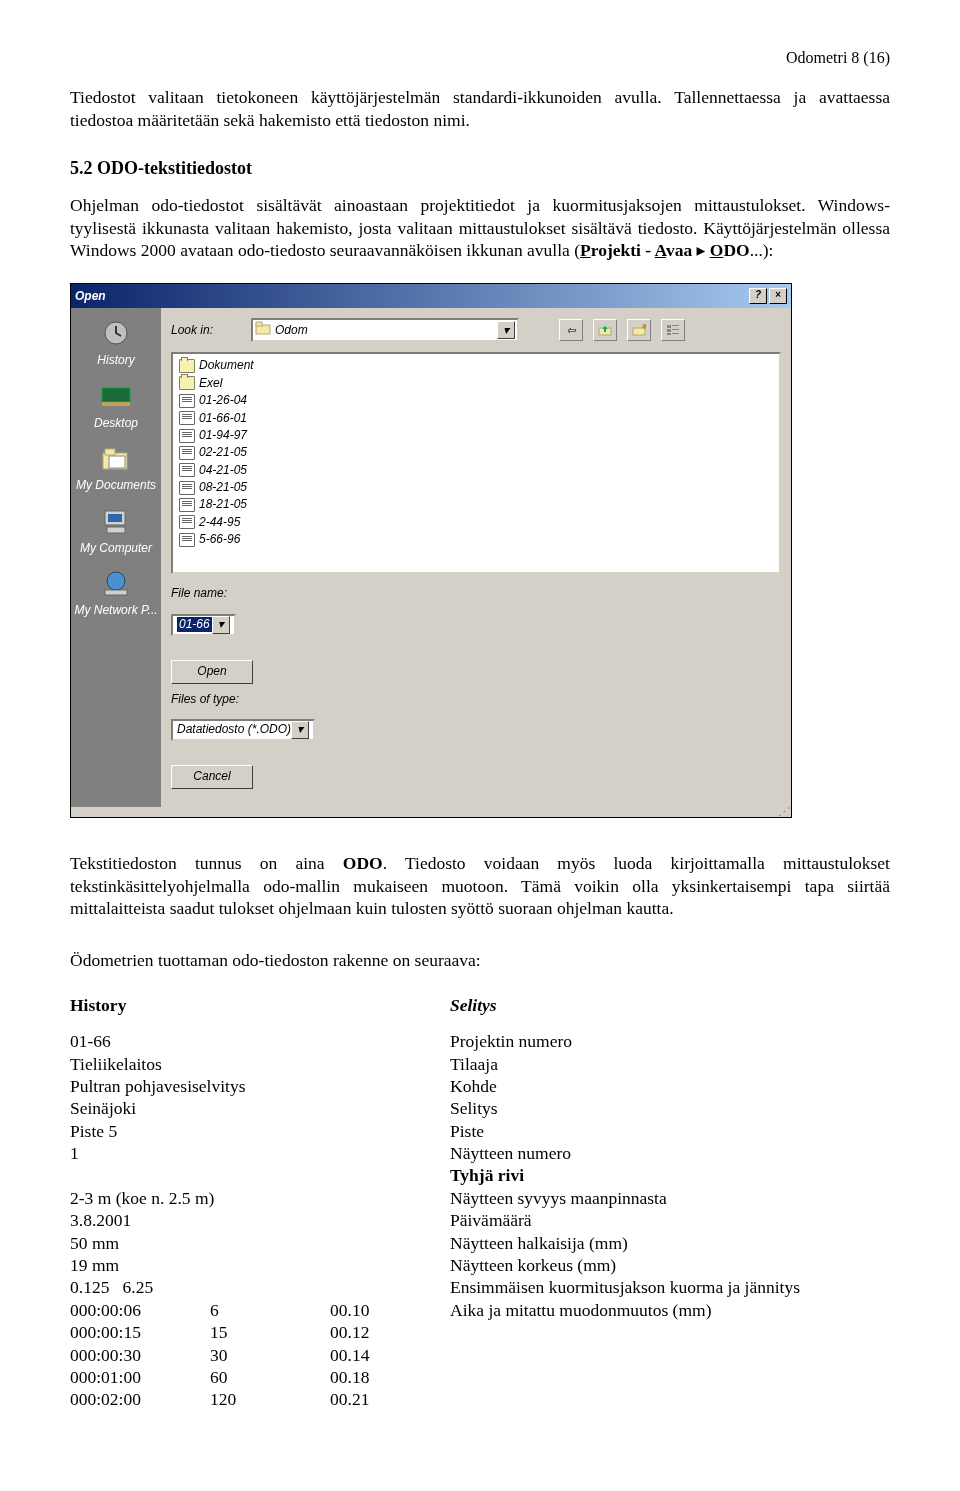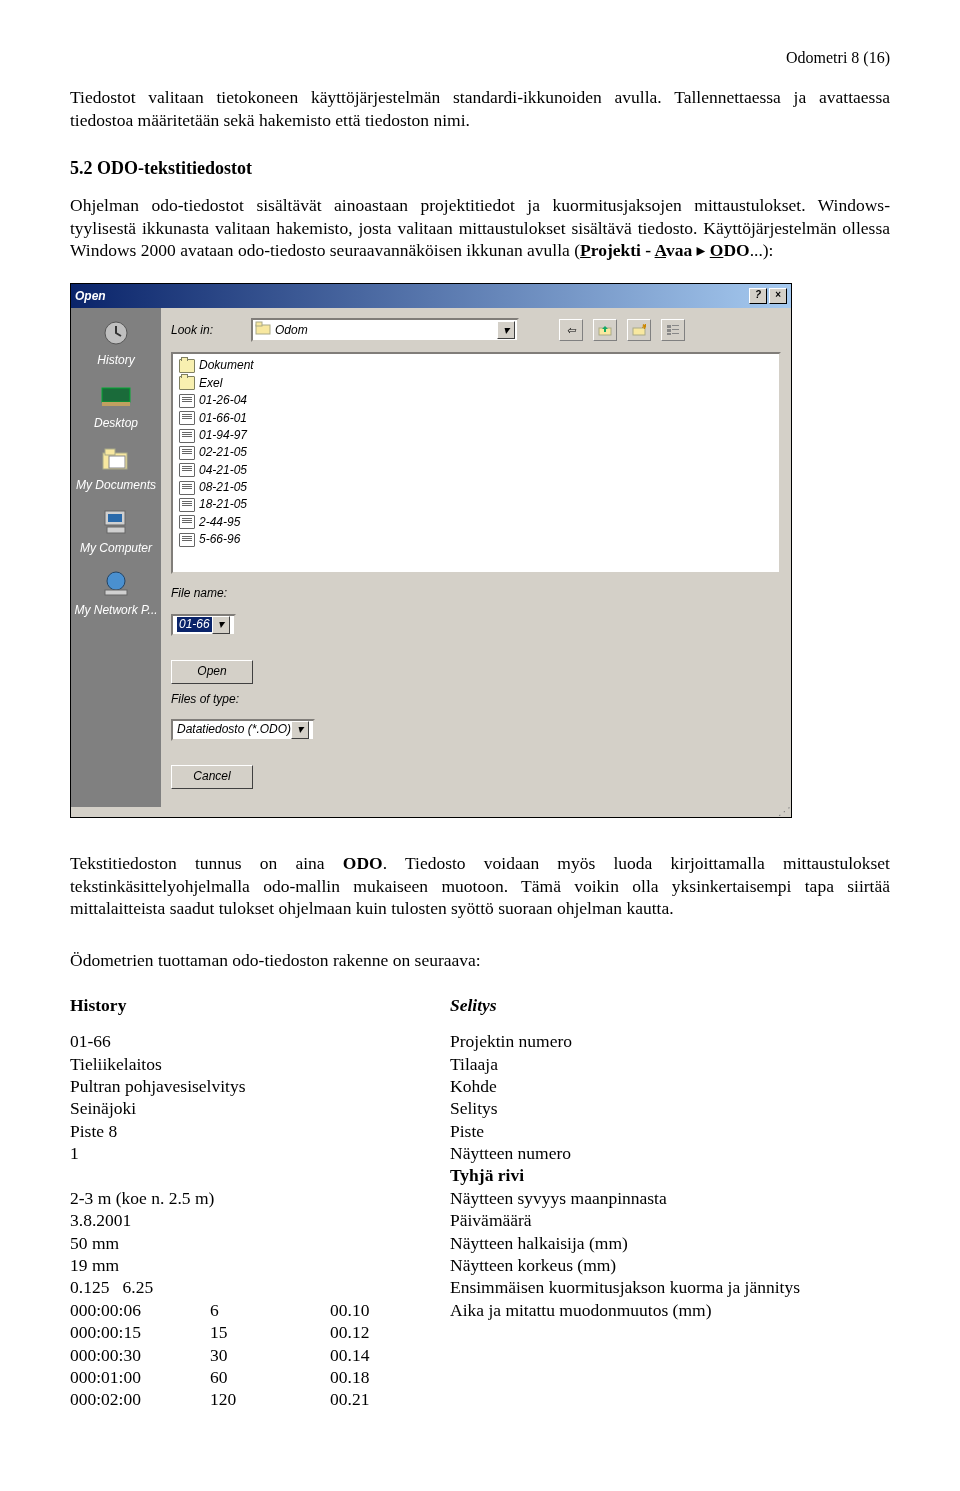--- a/index.html
+++ b/index.html
@@ -430,21 +430,21 @@
     </div>
     <div class="fs-row">
       <div class="c1">Pultran pohjavesiselvitys</div>
       <div class="c2">Kohde</div>
     </div>
     <div class="fs-row">
       <div class="c1">Seinäjoki</div>
       <div class="c2">Selitys</div>
     </div>
     <div class="fs-row">
-      <div class="c1">Piste 8</div>
+      <div class="c1">Piste 5</div>
       <div class="c2">Piste</div>
     </div>
     <div class="fs-row">
       <div class="c1">1</div>
       <div class="c2">Näytteen numero</div>
     </div>
     <div class="fs-row bold">
       <div class="c1"></div>
       <div class="c2">Tyhjä rivi</div>
     </div>

